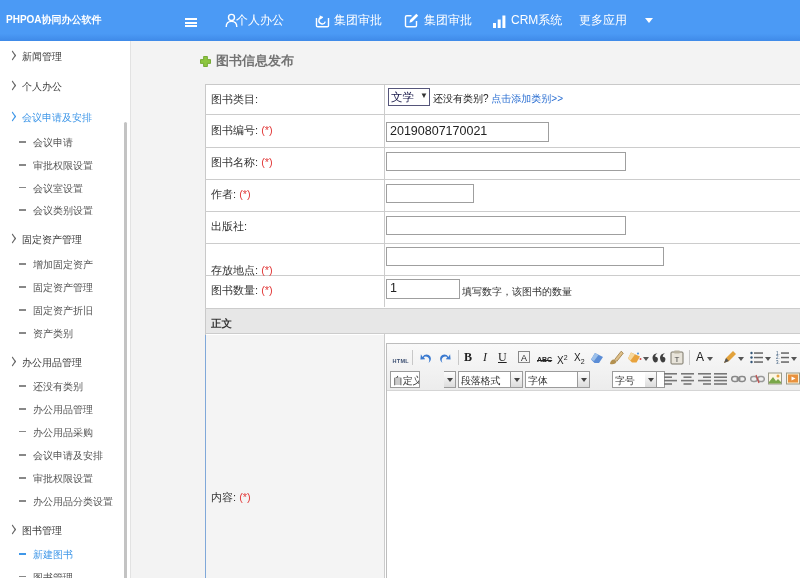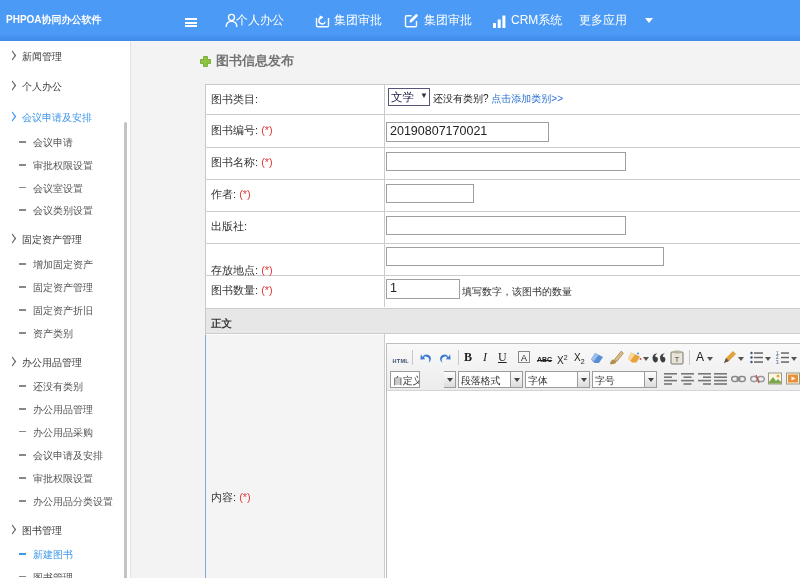--- a/index.html
+++ b/index.html
@@ -289,21 +289,21 @@
   </div>
 <div class="cbt" style="left:444px;"></div>
 <div class="cmb" style="left:458px;width:53px;">
     <span>段落格式</span>
   </div>
 <div class="cbt" style="left:511px;"></div>
 <div class="cmb" style="left:525px;width:53px;">
     <span>字体</span>
   </div>
 <div class="cbt" style="left:578px;"></div>
-<div class="cmb" style="left:592px;width:53px;">
+<div class="cmb" style="left:612px;width:53px;">
     <span>字号</span>
   </div>
 <div class="cbt" style="left:645px;"></div>
 <svg class="ic" style="left:664px;top:373px;" width="13" height="12" viewBox="0 0 13 12">
     <rect x="0" y="0" width="13" height="1.6" fill="#777"></rect>
     <rect x="0" y="3.4" width="8" height="1.6" fill="#777"></rect>
     <rect x="0" y="6.8" width="13" height="1.6" fill="#777"></rect>
     <rect x="0" y="10.2" width="8" height="1.6" fill="#777"></rect>
   </svg>
 <svg class="ic" style="left:681px;top:373px;" width="13" height="12" viewBox="0 0 13 12">

